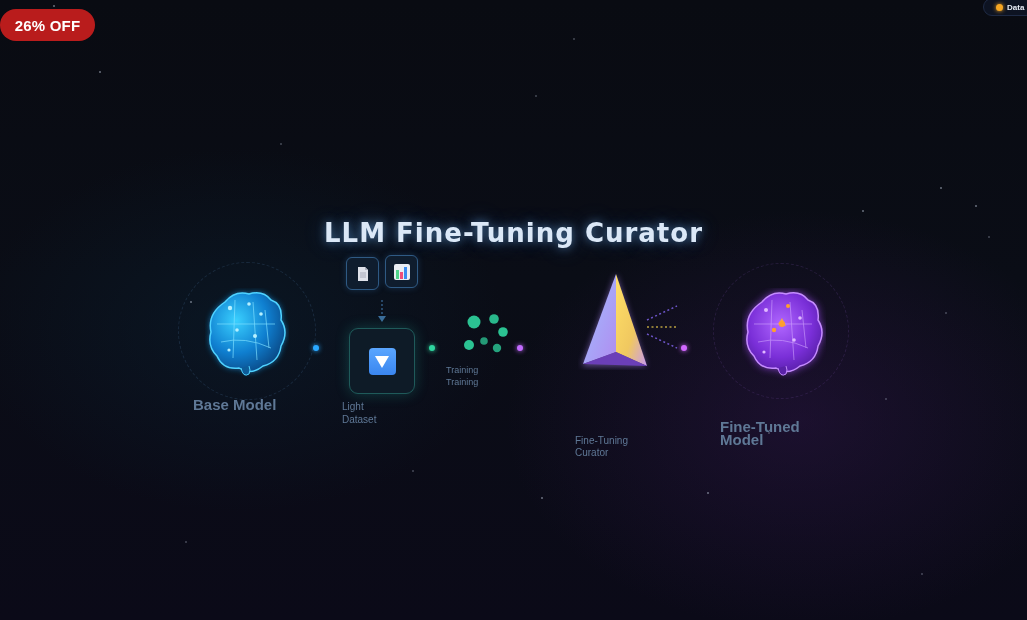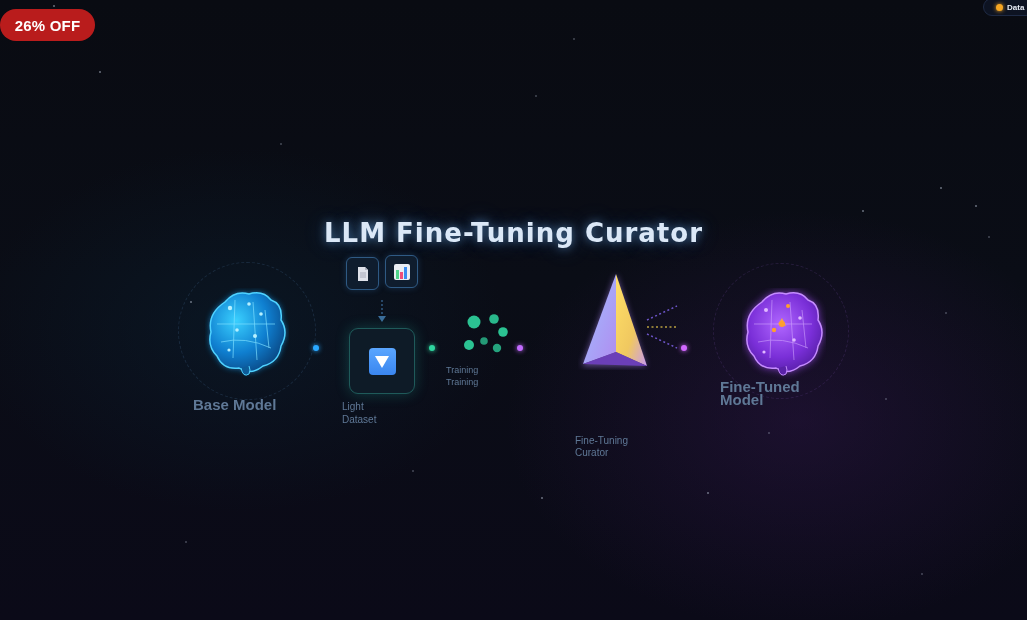--- a/index.html
+++ b/index.html
@@ -251,13 +251,13 @@
         <circle cx="40" cy="36" r="3"></circle>
       </g>
     <g fill="#e0b8ff">
         <circle cx="24" cy="22" r="2"></circle>
         <circle cx="58" cy="30" r="1.8"></circle>
         <circle cx="52" cy="52" r="1.8"></circle>
         <circle cx="22" cy="64" r="1.6"></circle>
       </g>
   </svg>
 </div>
-<div class="label big" style="left:720px;top:380px;width:120px;">Fine-Tuned Model</div>
+<div class="label big" style="left:720px;top:420px;width:120px;">Fine-Tuned Model</div>
 
 </body></html>

